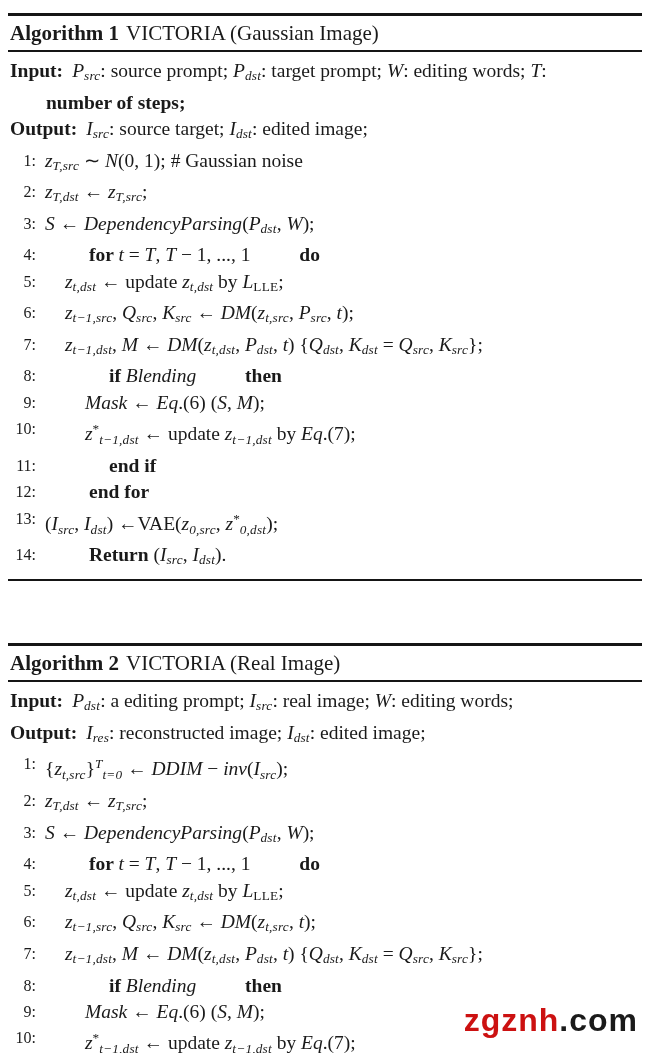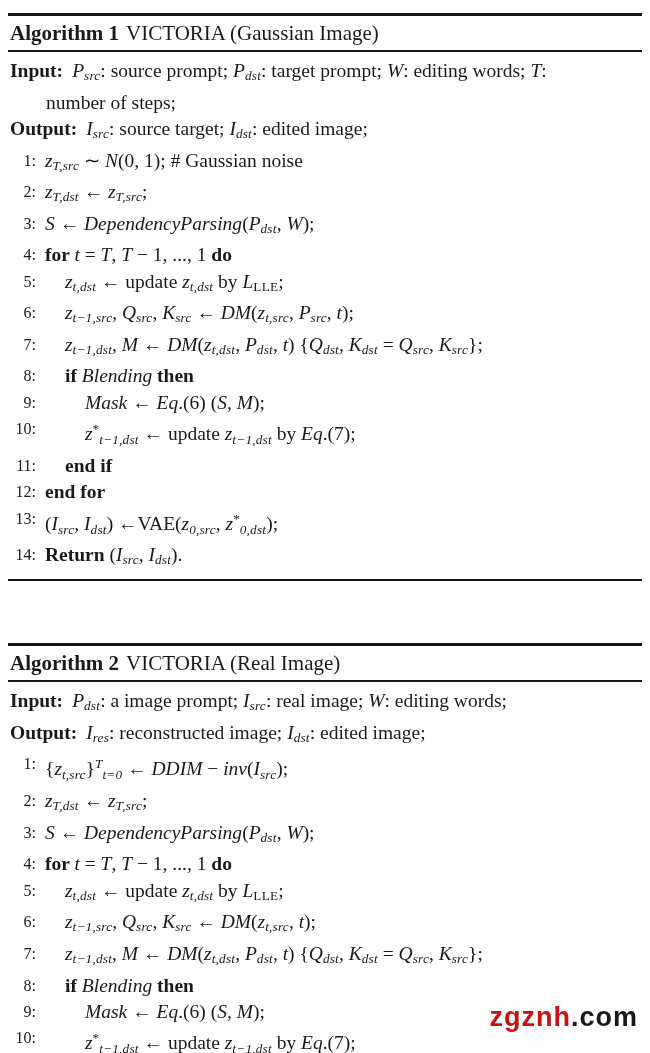--- a/index.html
+++ b/index.html
@@ -21,30 +21,30 @@
   }
   .alg-title .lab{font-weight:bold;margin-right:7px;}
   .alg-body{
     padding:6px 0 5px 2px;
     border-bottom:2px solid #151515;
     font-size:19.5px;
   }
   .row{display:flex;align-items:flex-start;line-height:26.3px;white-space:pre;}
   .row .num{flex:0 0 26px;text-align:right;font-size:16px;margin-right:9px;}
   .row .hlbl{font-weight:bold;margin-right:9px;}
-  .row.cont .ct{padding-left:36px;}
+  .row.cont .ct{padding-left:36px;font-weight:bold;}
   .ct{flex:1 1 auto;min-width:0;}
-  .s-b{font-weight:bold;}
+  .s-b{font-weight:bold;margin-left:44px;}
   .s-i{font-style:italic;}
   .s-sub{font-size:0.68em;vertical-align:-0.25em;letter-spacing:0.2px;}
   .s-sup{font-size:0.68em;vertical-align:0.55em;}
   .watermark{
     position:absolute;right:12px;top:1002px;
     font-family:"Liberation Sans", sans-serif;
-    font-weight:bold;font-size:27px;letter-spacing:1px;
+    font-weight:bold;font-size:32px;letter-spacing:1px;
   }
 </style>
 </head>
 <body>
 
 <main class="page">
 
   <section class="alg alg-1">
     <div class="alg-title">
       <span class="lab">Algorithm 1</span>
@@ -70,21 +70,21 @@
         <div class="row"><span class="num">14:</span><span class="ct"><span class="s-b">Return </span><span>(</span><span class="s-i">I</span><span class="s-i s-sub">src</span><span>, </span><span class="s-i">I</span><span class="s-i s-sub">dst</span><span>).</span></span></div>
       </div>
   </section>
 
   <section class="alg alg-2">
     <div class="alg-title">
       <span class="lab">Algorithm 2</span>
       <span>VICTORIA (Real Image)</span>
     </div>
     <div class="alg-body">
-        <div class="row"><span class="hlbl">Input:</span><span class="ct"><span class="s-i">P</span><span class="s-i s-sub">dst</span><span>: a image prompt; </span><span class="s-i">I</span><span class="s-i s-sub">src</span><span>: real image; </span><span class="s-i">W</span><span>: editing words;</span></span></div>
+        <div class="row"><span class="hlbl">Input:</span><span class="ct"><span class="s-i">P</span><span class="s-i s-sub">dst</span><span>: a editing prompt; </span><span class="s-i">I</span><span class="s-i s-sub">src</span><span>: real image; </span><span class="s-i">W</span><span>: editing words;</span></span></div>
         <div class="row"><span class="hlbl">Output:</span><span class="ct"><span class="s-i">I</span><span class="s-i s-sub">res</span><span>: reconstructed image; </span><span class="s-i">I</span><span class="s-i s-sub">dst</span><span>: edited image;</span></span></div>
         <div class="row"><span class="num">1:</span><span class="ct"><span>{</span><span class="s-i">z</span><span class="s-i s-sub">t,src</span><span>}</span><span class="s-i s-sup">T</span><span class="s-i s-sub">t=0</span><span> ← </span><span class="s-i">DDIM</span><span> − </span><span class="s-i">inv</span><span>(</span><span class="s-i">I</span><span class="s-i s-sub">src</span><span>);</span></span></div>
         <div class="row"><span class="num">2:</span><span class="ct"><span class="s-i">z</span><span class="s-i s-sub">T,dst</span><span> ← </span><span class="s-i">z</span><span class="s-i s-sub">T,src</span><span>;</span></span></div>
         <div class="row"><span class="num">3:</span><span class="ct"><span class="s-i">S</span><span> ← </span><span class="s-i">DependencyParsing</span><span>(</span><span class="s-i">P</span><span class="s-i s-sub">dst</span><span>, </span><span class="s-i">W</span><span>);</span></span></div>
         <div class="row"><span class="num">4:</span><span class="ct"><span class="s-b">for </span><span class="s-i">t</span><span> = </span><span class="s-i">T</span><span>, </span><span class="s-i">T</span><span> − 1, ..., 1 </span><span class="s-b">do</span></span></div>
         <div class="row"><span class="num">5:</span><span class="ct" style="padding-left: 20px;"><span class="s-i">z</span><span class="s-i s-sub">t,dst</span><span> ← update </span><span class="s-i">z</span><span class="s-i s-sub">t,dst</span><span> by </span><span class="s-i">L</span><span class="s-sub">LLE</span><span>;</span></span></div>
         <div class="row"><span class="num">6:</span><span class="ct" style="padding-left: 20px;"><span class="s-i">z</span><span class="s-i s-sub">t−1,src</span><span>, </span><span class="s-i">Q</span><span class="s-i s-sub">src</span><span>, </span><span class="s-i">K</span><span class="s-i s-sub">src</span><span> ← </span><span class="s-i">DM</span><span>(</span><span class="s-i">z</span><span class="s-i s-sub">t,src</span><span>, </span><span class="s-i">t</span><span>);</span></span></div>
         <div class="row"><span class="num">7:</span><span class="ct" style="padding-left: 20px;"><span class="s-i">z</span><span class="s-i s-sub">t−1,dst</span><span>, </span><span class="s-i">M</span><span> ← </span><span class="s-i">DM</span><span>(</span><span class="s-i">z</span><span class="s-i s-sub">t,dst</span><span>, </span><span class="s-i">P</span><span class="s-i s-sub">dst</span><span>, </span><span class="s-i">t</span><span>) {</span><span class="s-i">Q</span><span class="s-i s-sub">dst</span><span>, </span><span class="s-i">K</span><span class="s-i s-sub">dst</span><span> = </span><span class="s-i">Q</span><span class="s-i s-sub">src</span><span>, </span><span class="s-i">K</span><span class="s-i s-sub">src</span><span>};</span></span></div>
         <div class="row"><span class="num">8:</span><span class="ct" style="padding-left: 20px;"><span class="s-b">if </span><span class="s-i">Blending</span><span class="s-b"> then</span></span></div>
         <div class="row"><span class="num">9:</span><span class="ct" style="padding-left: 40px;"><span class="s-i">Mask</span><span> ← </span><span class="s-i">Eq</span><span>.(6) (</span><span class="s-i">S</span><span>, </span><span class="s-i">M</span><span>);</span></span></div>

